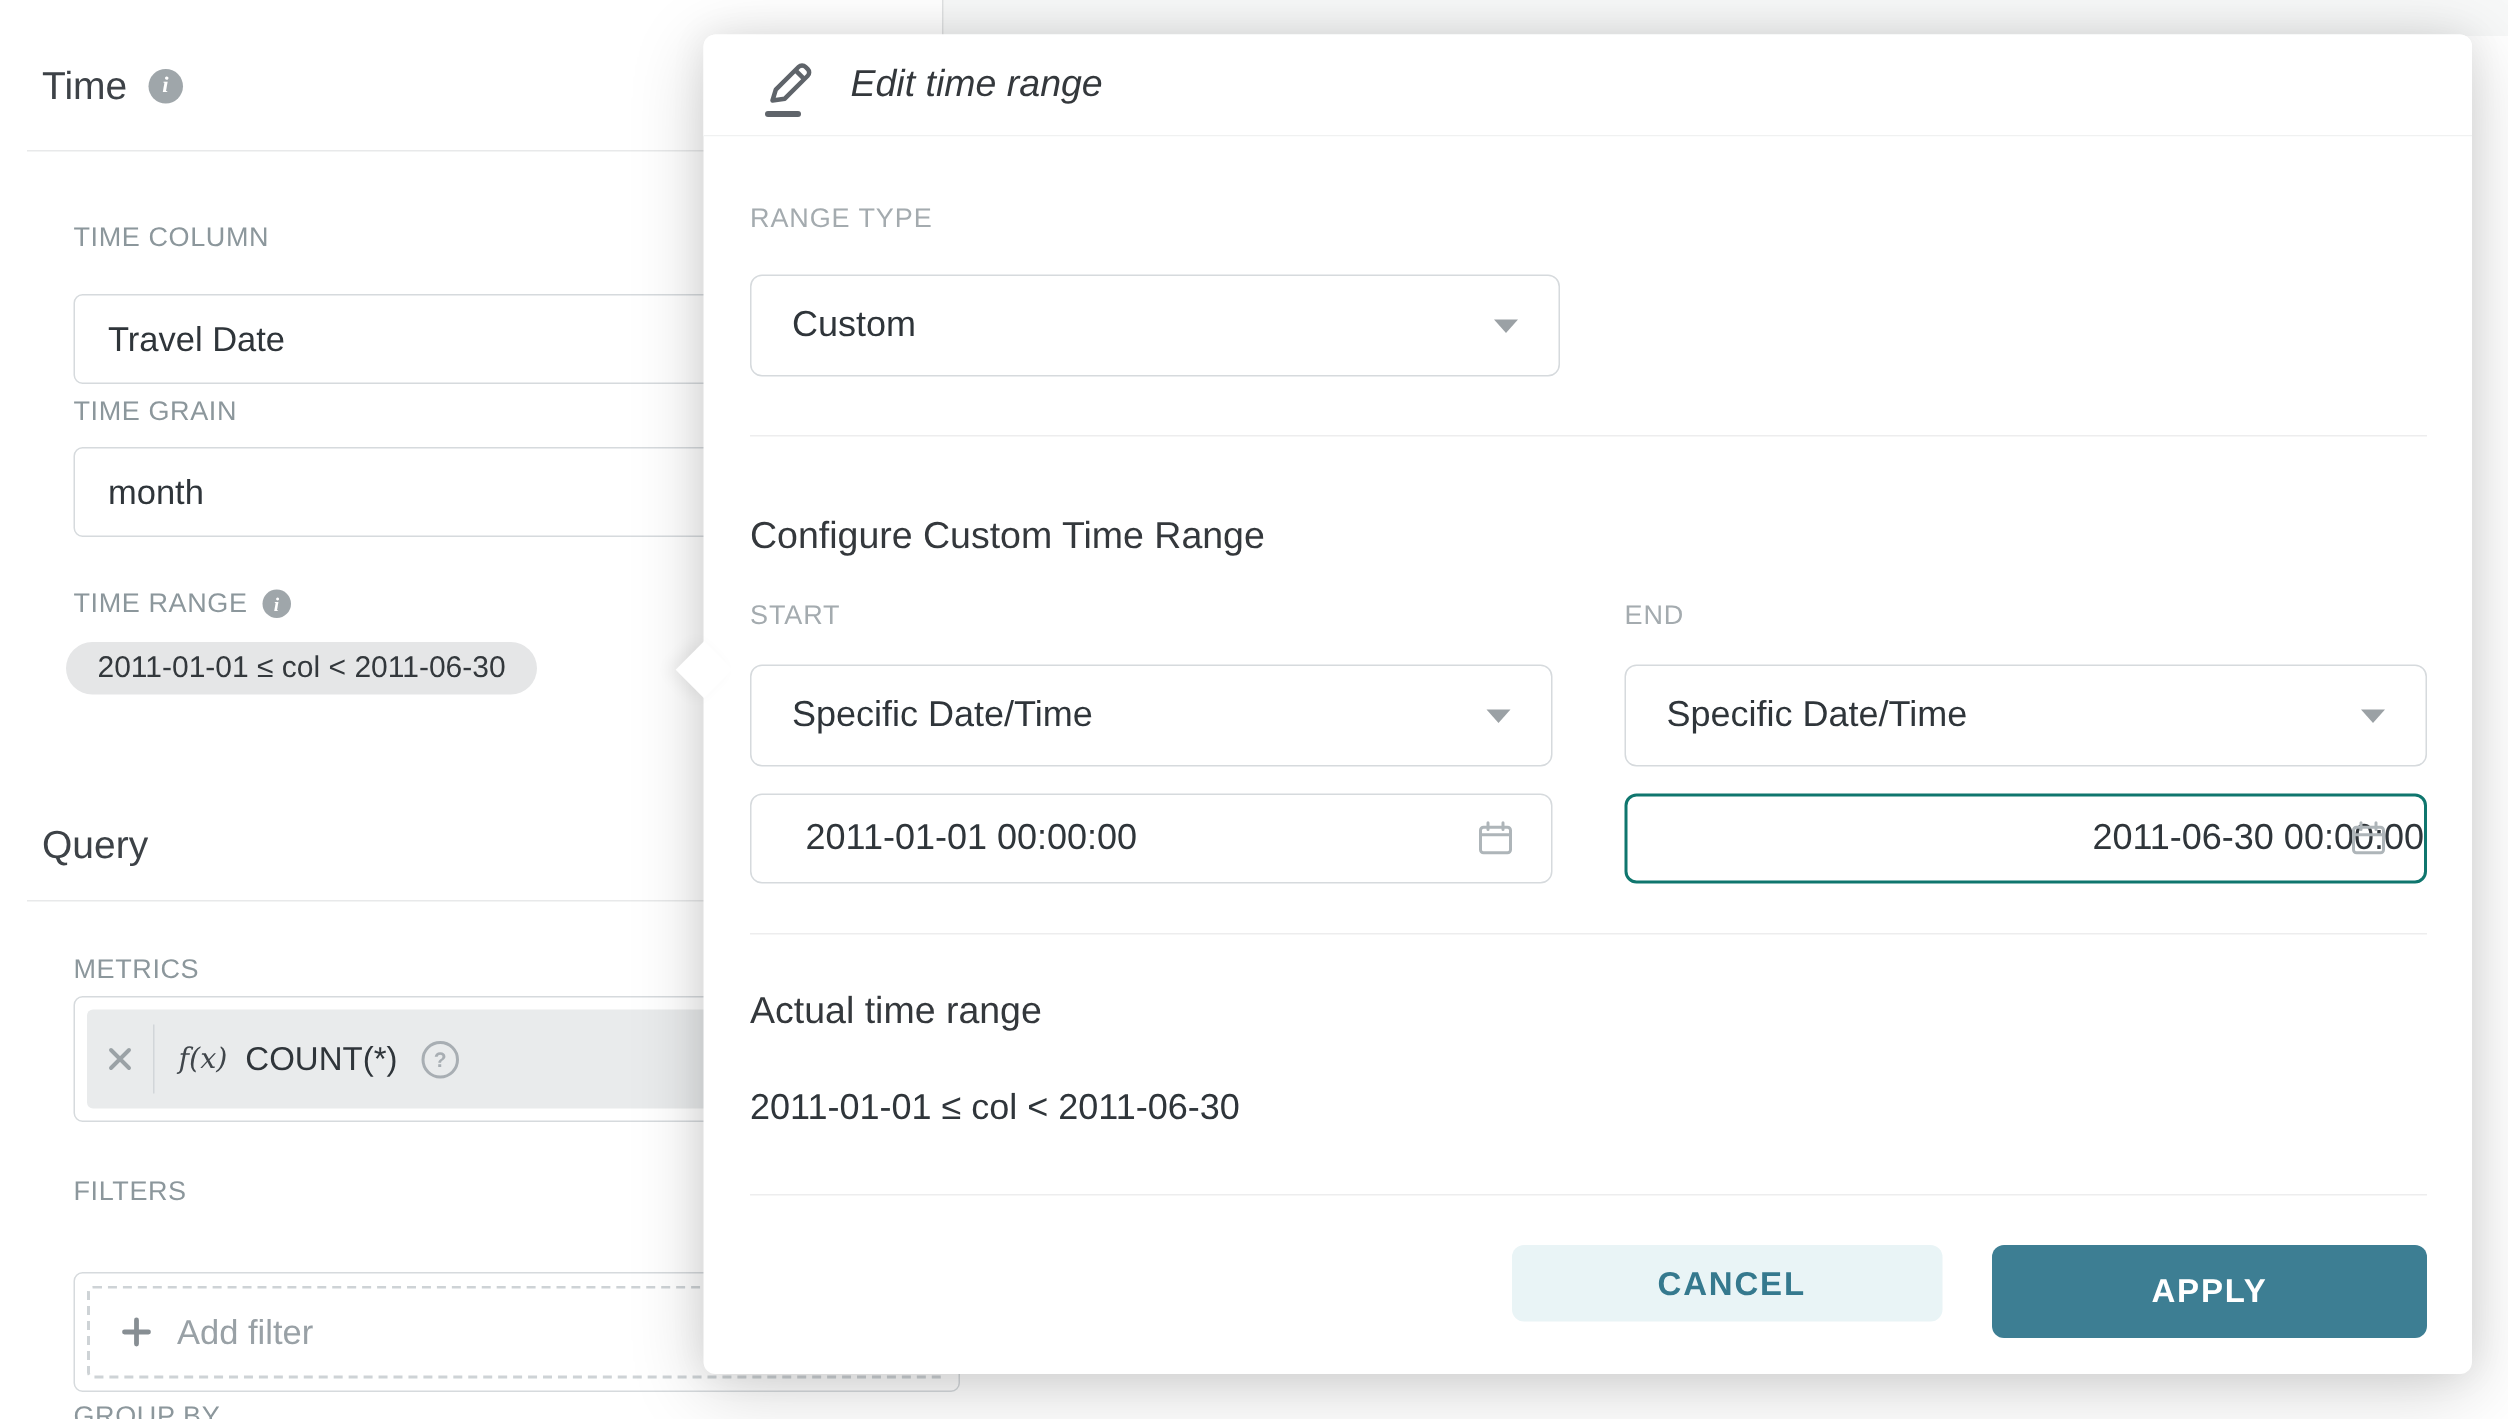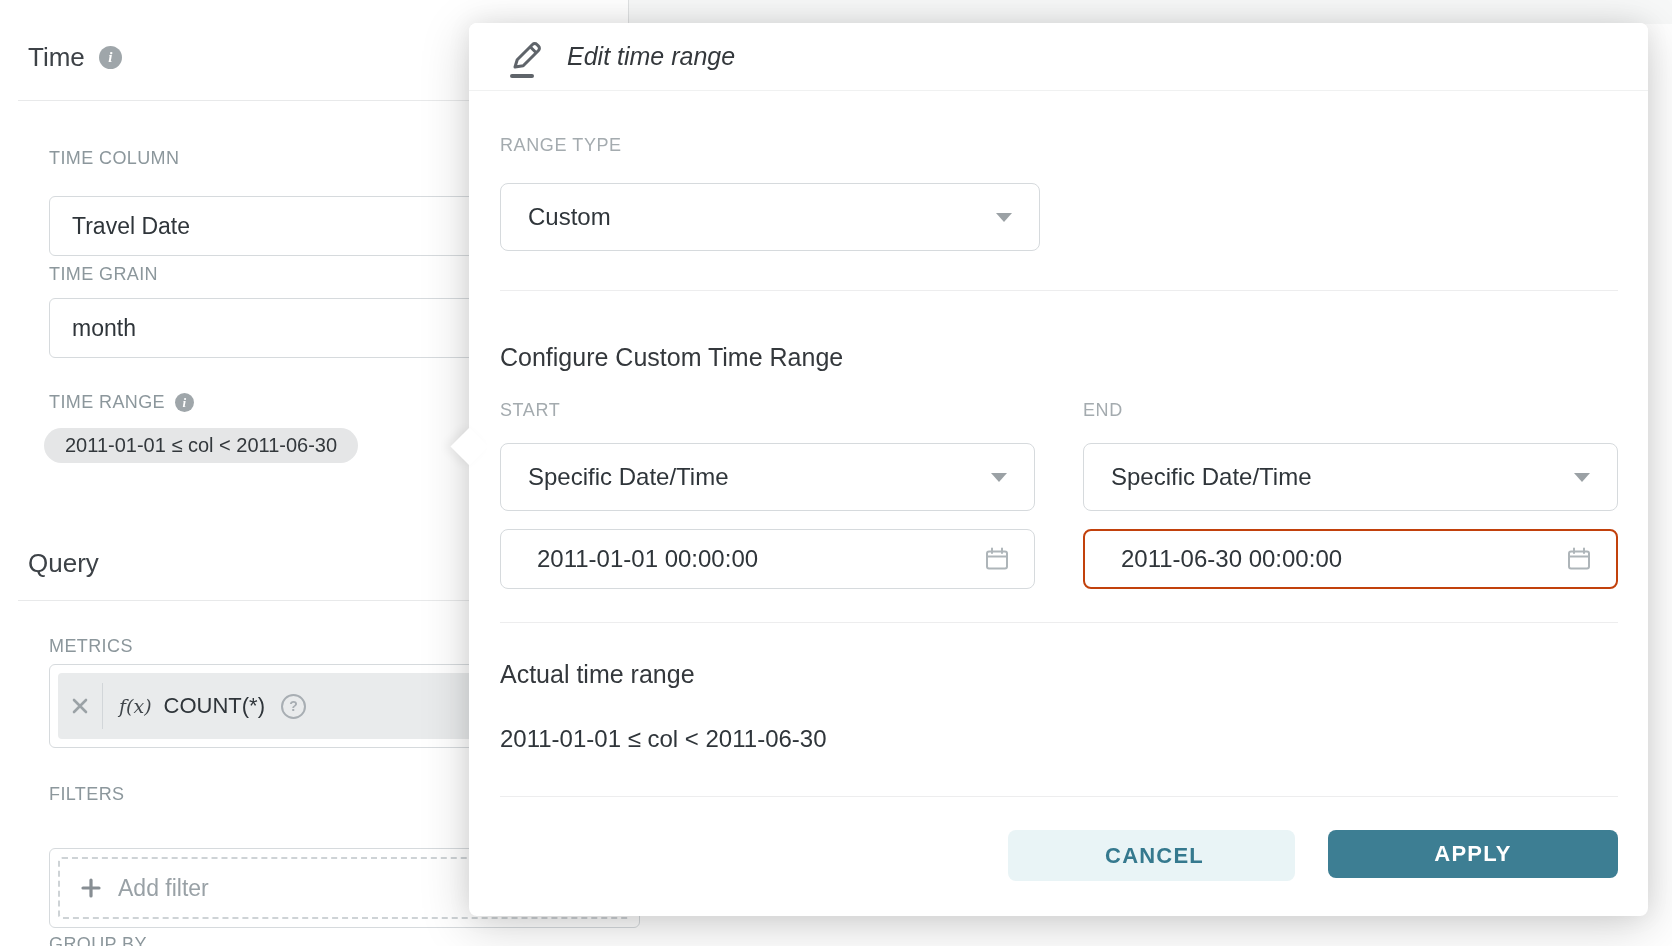--- a/index.html
+++ b/index.html
@@ -65,21 +65,21 @@
   .m-heading{position:absolute;font-size:25px;font-weight:500;color:#34383c;}
   .sel{position:absolute;box-sizing:border-box;border:1px solid #d6dadd;
     border-radius:8px;background:#fff;display:flex;align-items:center;
     padding-left:27px;font-size:24px;color:#2f353a;}
   .caret{position:absolute;right:27px;top:50%;margin-top:-4px;width:0;height:0;
     border-left:8px solid transparent;border-right:8px solid transparent;
     border-top:9px solid #9ba1a5;}
   .date-input{position:absolute;box-sizing:border-box;border:1px solid #d6dadd;
     border-radius:8px;background:#fff;display:flex;align-items:center;
     padding-left:36px;font-size:24px;color:#2f353a;}
-  .date-input.focused{border:2px solid #c2410c;}
+  .date-input.focused{border:2px solid #0f766e;justify-content:flex-end;}
   .cal-icon{position:absolute;right:24px;top:50%;margin-top:-13px;}
   .m-text{position:absolute;font-size:24px;color:#2f353a;}
   .btn{position:absolute;box-sizing:border-box;border:none;border-radius:8px;
     font-family:inherit;font-size:22px;font-weight:700;letter-spacing:1.2px;
     display:flex;align-items:center;justify-content:center;cursor:pointer;}
   .btn-cancel{background:#e9f4f6;color:#35798e;}
   .btn-apply{background:#3d7e93;color:#ffffff;}
 </style>
 </head>
 <body>
@@ -203,16 +203,16 @@
     </div>
 
     <div class="m-div" style="top:599px;"></div>
 
     <div class="m-heading" style="left:31px;top:637px;">Actual time range</div>
     <div class="m-text" style="left:31px;top:702px;">2011-01-01 ≤ col &lt; 2011-06-30</div>
 
     <div class="m-div" style="top:773px;"></div>
 
     <button class="btn btn-cancel" style="left:539px;top:807px;width:287px;height:51px;padding-left:12px;">CANCEL</button>
-    <button class="btn btn-apply" style="left:859px;top:807px;width:290px;height:48px;">APPLY</button>
+    <button class="btn btn-apply" style="left:859px;top:807px;width:290px;height:62px;">APPLY</button>
   </div>
 
 </div>
 
 </body></html>

